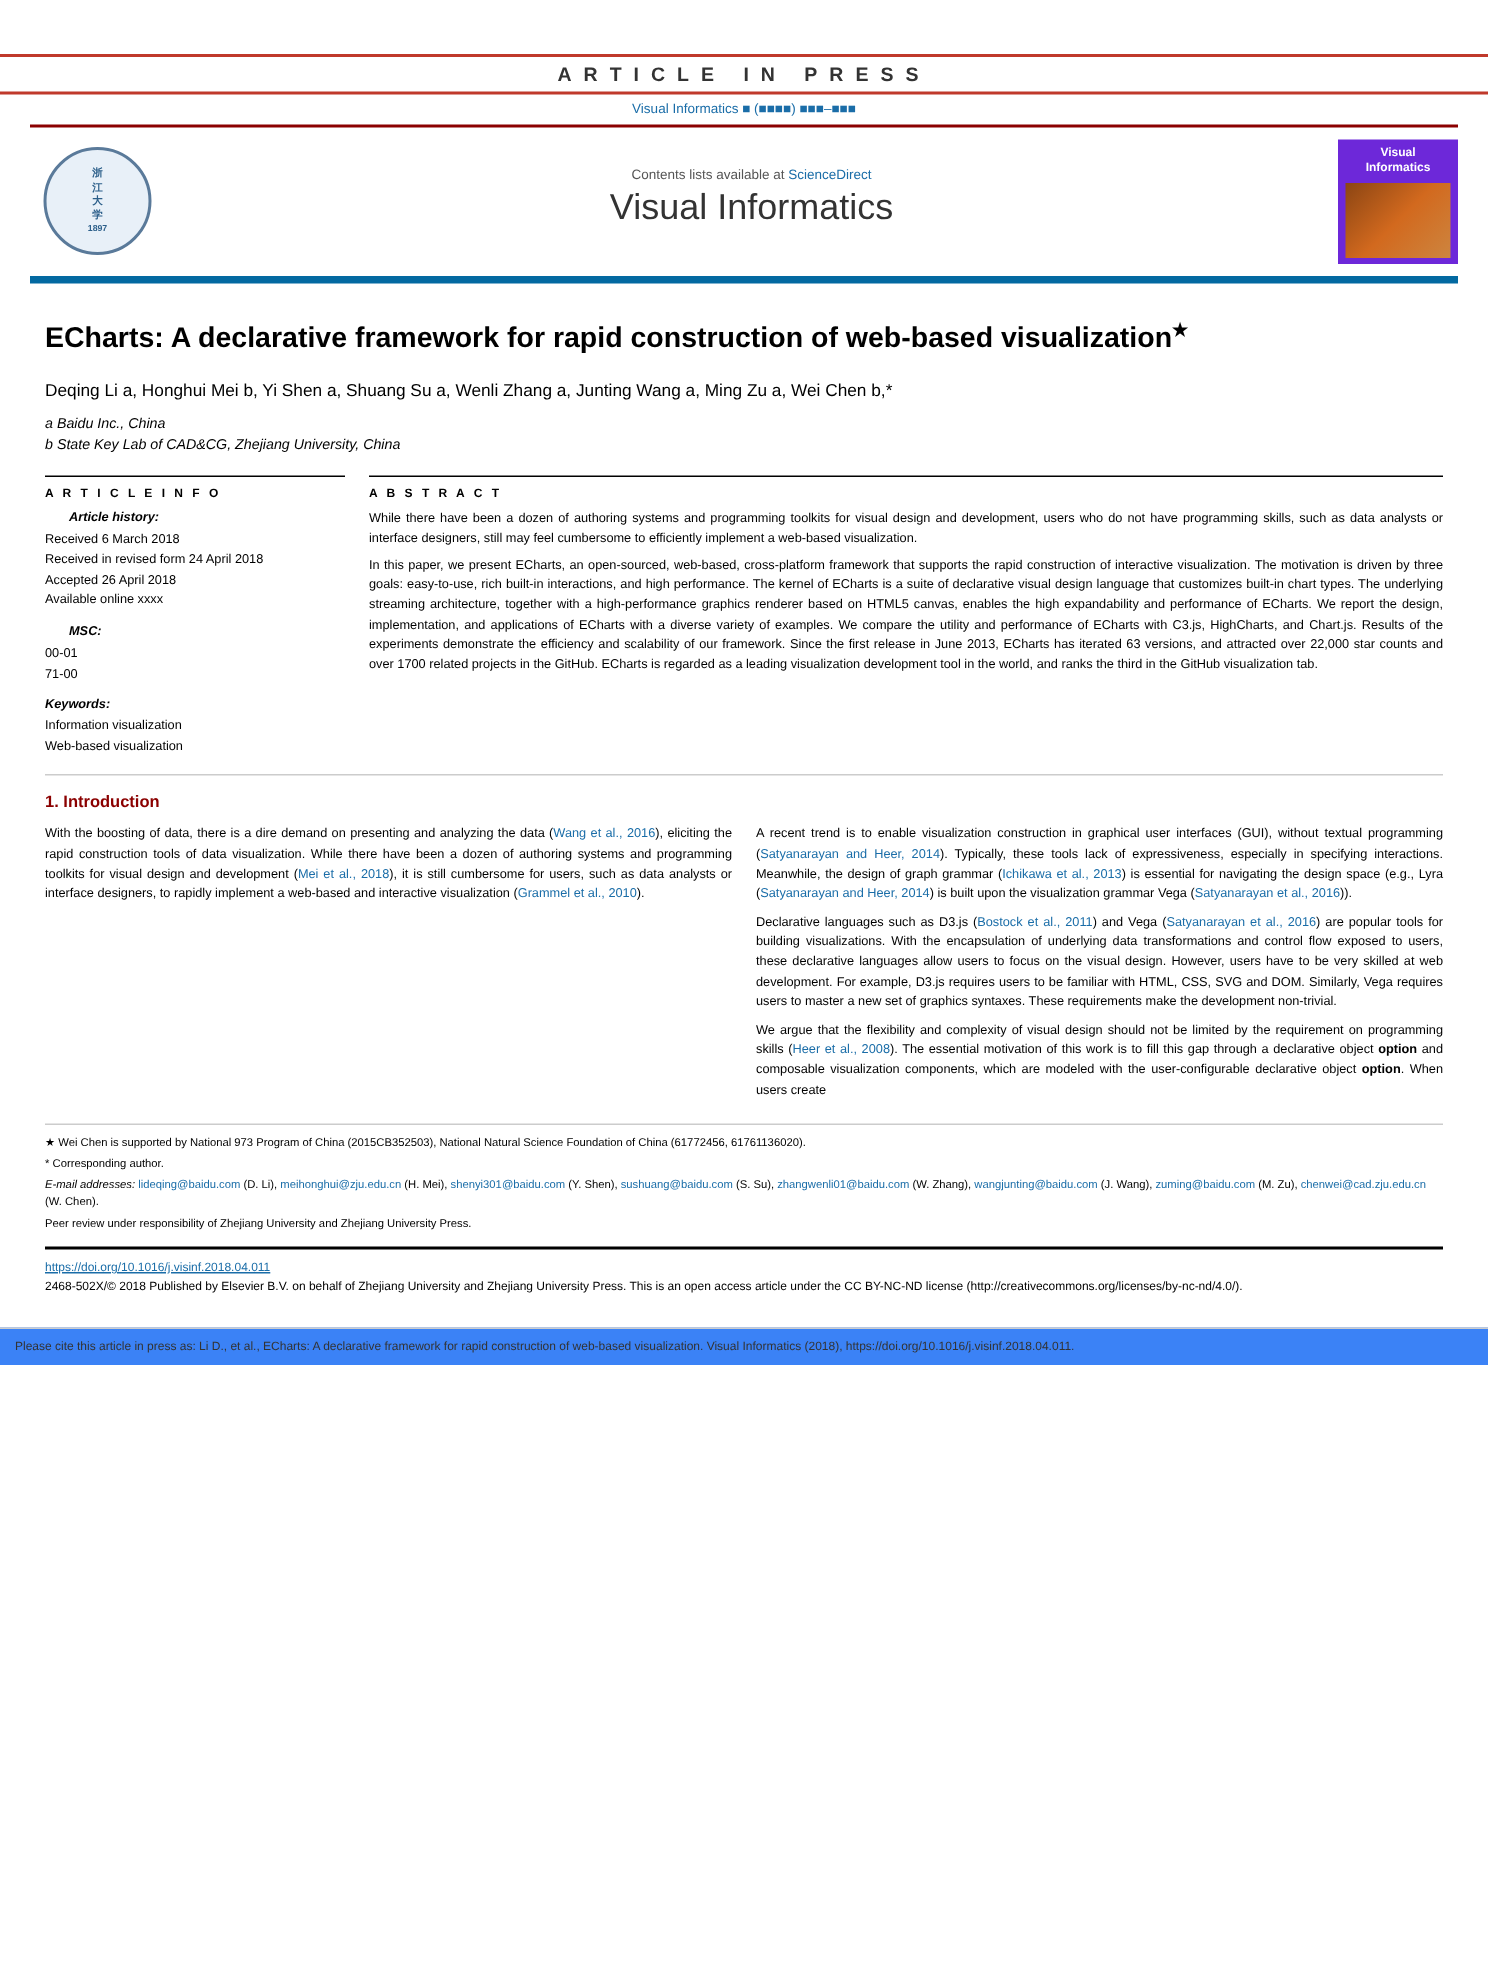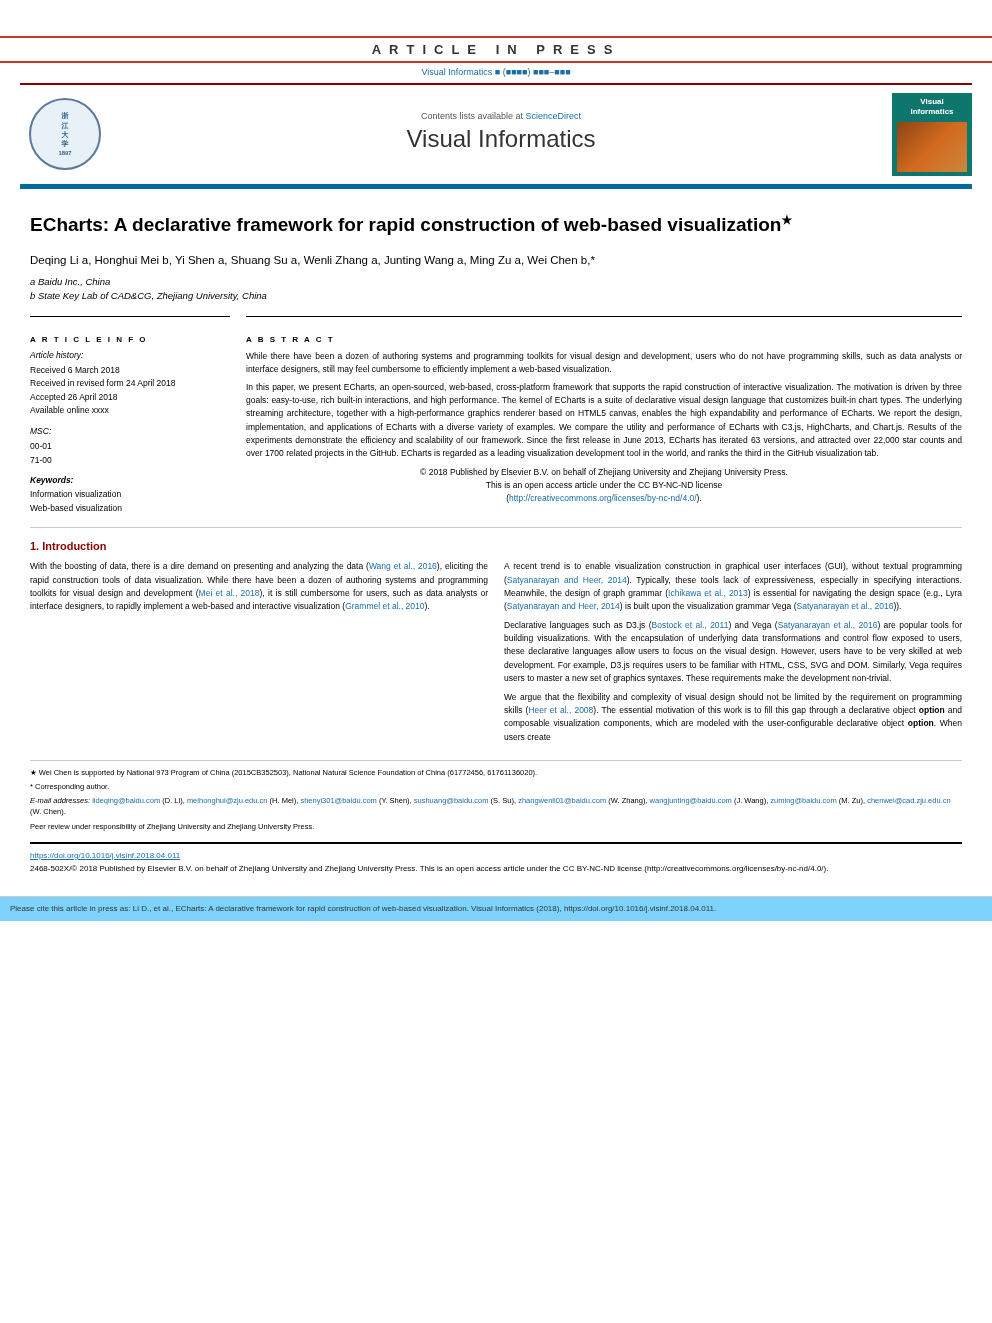--- a/index.html
+++ b/index.html
@@ -106,21 +106,21 @@
       color: #555;
       font-family: Arial, sans-serif;
     }
 
     .journal-homepage-link {
       color: #1a6da8;
     }
 
     .header-thumb {
       width: 80px;
-      background: #0f766e;
+      background: #6d28d9;
       display: flex;
       flex-direction: column;
       align-items: center;
       justify-content: center;
       padding: 4px;
     }
 
     .thumb-title {
       color: #fff;
       font-size: 8px;
@@ -196,29 +196,29 @@
       padding-top: 6px;
     }
 
     .section-label {
       font-size: 8px;
       letter-spacing: 2px;
       font-family: Arial, sans-serif;
       font-weight: bold;
       color: #000;
       margin-bottom: 6px;
-      margin-top: 12px;
     }
 
     .article-info-label {
       font-size: 8.5px;
       font-style: italic;
-      font-weight: normal;
+      font-weight: bold;
       font-family: Arial, sans-serif;
       margin-bottom: 4px;
+      margin-left: 16px;
     }
 
     .article-info-text {
       font-size: 8.5px;
       font-family: Arial, sans-serif;
       line-height: 1.6;
       margin-bottom: 8px;
     }
 
     .keywords-label {
@@ -328,21 +328,21 @@
       font-family: Arial, sans-serif;
       line-height: 1.6;
     }
 
     .doi-link {
       color: #1a6da8;
     }
 
     
     .citation-bar {
-      background: #7dd3fc;
+      background: #3b82f6;
       border-top: 1px solid #ccc;
       padding: 6px 10px;
       font-size: 8px;
       font-family: Arial, sans-serif;
       color: #333;
       line-height: 1.5;
       margin-top: 10px;
     }
   </style>
 </head>
@@ -415,25 +415,20 @@
         <div>Information visualization</div>
         <div>Web-based visualization</div>
       </div>
     </div>
 
     <div class="col-right">
       <div class="section-label">A B S T R A C T</div>
       <div class="abstract-text">
         <p>While there have been a dozen of authoring systems and programming toolkits for visual design and development, users who do not have programming skills, such as data analysts or interface designers, still may feel cumbersome to efficiently implement a web-based visualization.</p>
         <p>In this paper, we present ECharts, an open-sourced, web-based, cross-platform framework that supports the rapid construction of interactive visualization. The motivation is driven by three goals: easy-to-use, rich built-in interactions, and high performance. The kernel of ECharts is a suite of declarative visual design language that customizes built-in chart types. The underlying streaming architecture, together with a high-performance graphics renderer based on HTML5 canvas, enables the high expandability and performance of ECharts. We report the design, implementation, and applications of ECharts with a diverse variety of examples. We compare the utility and performance of ECharts with C3.js, HighCharts, and Chart.js. Results of the experiments demonstrate the efficiency and scalability of our framework. Since the first release in June 2013, ECharts has iterated 63 versions, and attracted over 22,000 star counts and over 1700 related projects in the GitHub. ECharts is regarded as a leading visualization development tool in the world, and ranks the third in the GitHub visualization tab.</p>
-        <p class="copyright-line">
-          © 2018 Published by Elsevier B.V. on behalf of Zhejiang University and Zhejiang University Press.<br>
-          This is an open access article under the CC BY-NC-ND license<br>
-          (<span class="cc-link">http://creativecommons.org/licenses/by-nc-nd/4.0/</span>).
-        </p>
       </div>
     </div>
   </div>
 
   <hr class="section-divider">
 
   <div class="section-heading">1.  Introduction</div>
 
   <div class="body-two-col">
 

